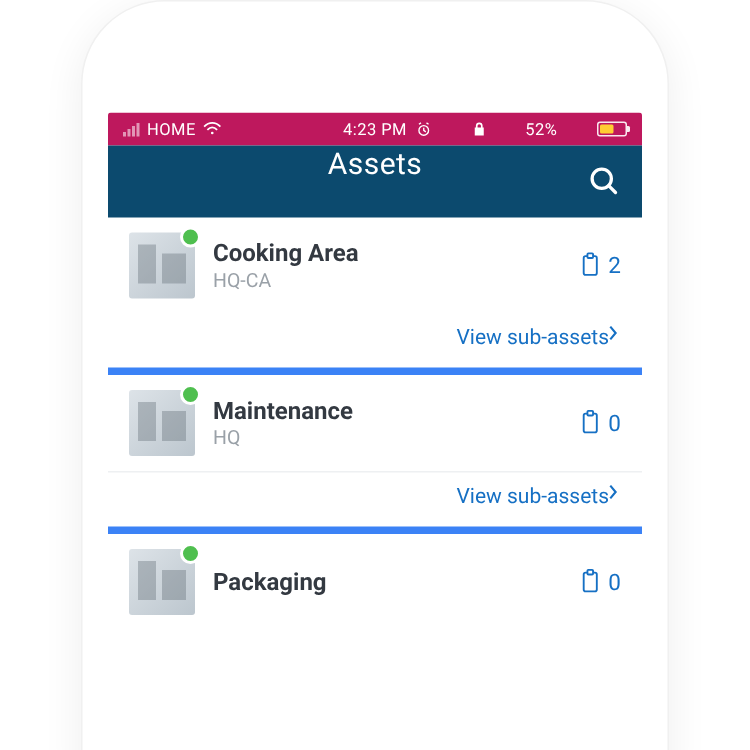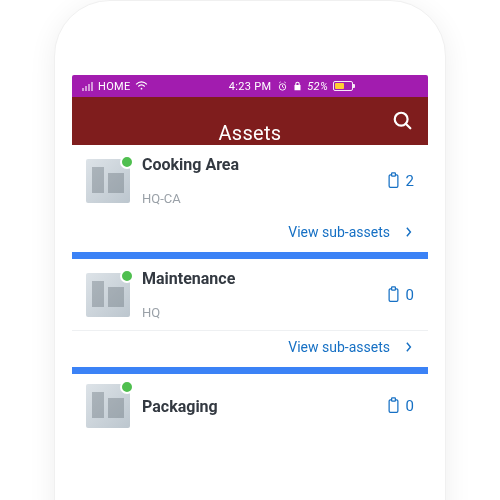--- a/index.html
+++ b/index.html
@@ -29,47 +29,47 @@
     right: 17px;
     top: 74px;
     bottom: 0;
     background: #fff;
     overflow: hidden;
     border-radius: 2px;
   }
 
   
   .status-bar {
-    background: #a21caf;
+    background: #be185d;
     height: 22px;
     display: flex;
     align-items: center;
     color: #fff;
     font-size: 11px;
     padding: 0 10px;
     gap: 6px;
     letter-spacing: 0.3px;
   }
   .status-left { display: flex; align-items: center; gap: 5px; flex: 1; }
   .status-center { flex: 0 0 auto; font-weight: 400; }
-  .status-right { display: flex; align-items: center; gap: 5px; flex: 1; justify-content: flex-start; font-style: italic; }
+  .status-right { display: flex; align-items: center; gap: 5px; flex: 1; justify-content: space-between; }
   .signal-icon, .wifi-icon, .alarm-icon, .lock-icon, .battery-icon { display:inline-flex; }
   .battery {
     width: 20px; height: 10px; border: 1px solid rgba(255,255,255,0.9); border-radius: 2px;
     position: relative; display:inline-block; vertical-align: middle;
   }
   .battery::after { content:""; position:absolute; right:-3px; top:2px; width:2px; height:4px; background:rgba(255,255,255,0.9); border-radius:0 1px 1px 0;}
   .battery-fill { position:absolute; left:1px; top:1px; bottom:1px; width:52%; background:#ffcc33; border-radius:1px;}
 
   
   .nav-bar {
-    background: #7f1d1d;
+    background: #0c4a6e;
     height: 48px;
     display: flex;
-    align-items: flex-end;
+    align-items: flex-start;
     justify-content: center;
     position: relative;
     color: #fff;
   }
   .nav-title { font-size: 20px; font-weight: 400; letter-spacing: 0.3px; }
   .nav-search {
     position: absolute; right: 12px; top: 50%; transform: translateY(-50%);
     width: 26px; height: 26px; display: flex; align-items: center; justify-content: center;
     cursor: pointer;
   }
@@ -93,30 +93,30 @@
   .thumb::before { left:6px; top:8px; width:12px; height:26px; }
   .thumb::after  { left:22px; top:14px; width:16px; height:20px; }
   .thumb.light { background: linear-gradient(135deg,#f5f6f7,#e8ebee); }
   .status-dot {
     position: absolute; top: -4px; right: -4px;
     width: 14px; height: 14px; background: #4fbf4f; border-radius: 50%;
     border: 2px solid #fff;
   }
   .row-main { flex: 1; min-width: 0; }
   .row-title { color: #333941; font-size: 16px; font-weight: 700; line-height: 1.2; }
-  .row-sub   { color: #9aa1a8; font-size: 13px; margin-top: 17px; }
+  .row-sub   { color: #9aa1a8; font-size: 13px; margin-top: 2px; }
   .row-right { display: flex; align-items: center; gap: 5px; color: #1670c4; font-size: 15px; }
   .clipboard-icon { display:inline-flex; }
 
   .sub-link-row {
-    display: flex; justify-content: flex-end; align-items: center;
+    display: flex; justify-content: flex-end; 
     padding: 8px 16px 12px 16px;
     color: #1670c4; font-size: 14px;
-    border-bottom: 7px solid #3b82f6;
-    gap: 16px;
+    border-bottom: 5px solid #3b82f6;
+    gap: 0;
     cursor: pointer;
   }
   .divider { height:1px; background:#eef0f2; margin:0; }
 
   
   .bars { display:inline-flex; align-items:flex-end; gap:1px; height:10px; }
   .bars span { width:2px; background:rgba(255,255,255,0.55); display:inline-block; }
   .bars span:nth-child(1){height:3px;} .bars span:nth-child(2){height:5px;}
   .bars span:nth-child(3){height:7px;} .bars span:nth-child(4){height:9px;}
 </style>

